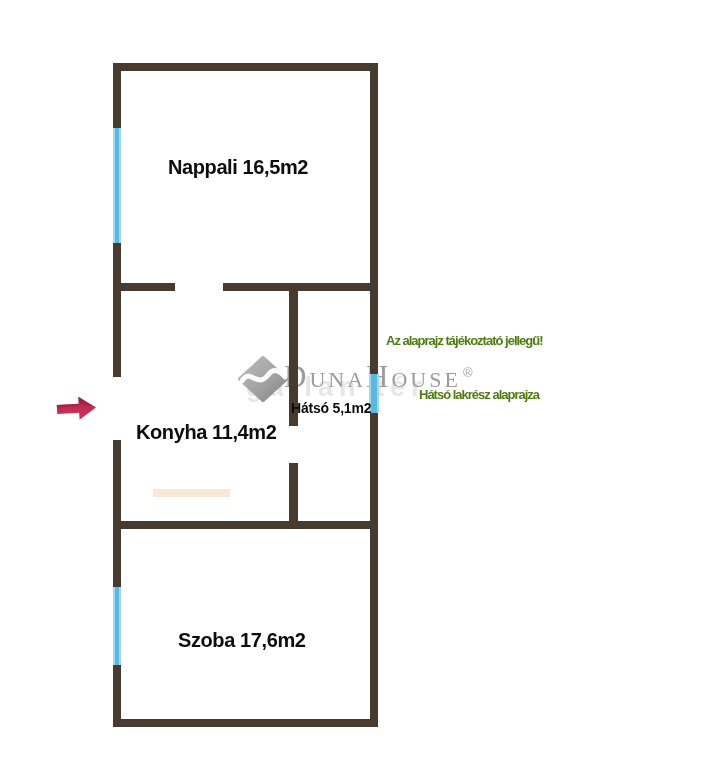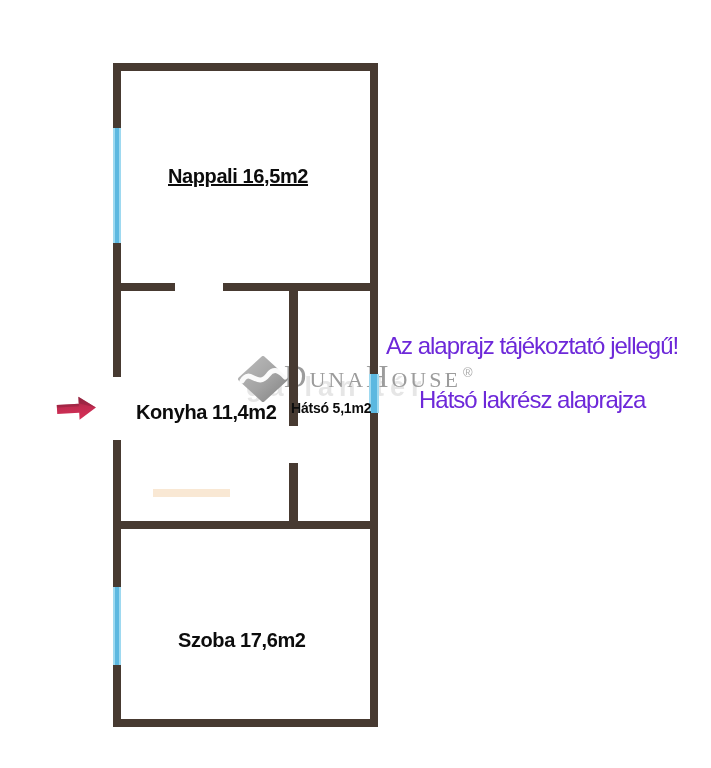--- a/index.html
+++ b/index.html
@@ -12,22 +12,22 @@
   .wall.r{border-radius:1px;}
 
   
   .window{position:absolute;background:#5cb8e0;z-index:3;
           box-shadow:inset 2px 0 0 #9ed9f0, inset -2px 0 0 #9ed9f0;}
 
   
   .lbl{position:absolute;color:#0c0c0c;font-weight:700;z-index:4;
        white-space:nowrap;line-height:1;font-size:20px;letter-spacing:-0.4px;}
   .lbl.small{font-size:14px;letter-spacing:-0.2px;}
-  .note{position:absolute;color:#6d28d9;font-weight:400;z-index:4;
-        white-space:nowrap;line-height:1;font-size:24px;letter-spacing:-1px;}
+  .note{position:absolute;color:#4d7c0f;font-weight:700;z-index:4;
+        white-space:nowrap;line-height:1;font-size:13px;letter-spacing:-1px;}
 
   
   .wm{position:absolute;z-index:1;}
   .wm-brand{left:284px;top:361px;color:#9c9c9c;
             font-family:"Liberation Serif", serif;font-variant:small-caps;
             font-size:31px;letter-spacing:3px;line-height:1;white-space:nowrap;}
   .wm-reg{left:463px;top:366px;color:#aaaaaa;font-size:13px;line-height:1;}
   .wm-echo{left:246px;top:374px;color:#e6e6e6;font-weight:700;font-size:27px;
            letter-spacing:6px;line-height:1;white-space:nowrap;}
   .wm-logo{left:236px;top:356px;}
@@ -89,21 +89,21 @@
         <stop offset="0.45" stop-color="#c22b50"></stop>
         <stop offset="1" stop-color="#d73158"></stop>
       </linearGradient>
     </defs>
     <g transform="rotate(-3 22 16)">
       <polygon points="3,11 25,11 25,4 42,15.5 25,27 25,20 3,20" fill="url(#ga)"></polygon>
       <polygon points="3,11 25,11 25,4 42,15.5 25,10.5 25,13.5 3,13.5" fill="#8f2340" opacity="0.55"></polygon>
     </g>
   </svg>
 
-  <div class="lbl" style="left:168px;top:166px;text-decoration:underline;">Nappali 16,5m2</div>
-  <div class="lbl" style="left:136px;top:402px;">Konyha 11,4m2</div>
+  <div class="lbl" style="left:168px;top:157px;">Nappali 16,5m2</div>
+  <div class="lbl" style="left:136px;top:422px;">Konyha 11,4m2</div>
   <div class="lbl small" style="left:291px;top:401px;">Hátsó 5,1m2</div>
   <div class="lbl" style="left:178px;top:630px;">Szoba 17,6m2</div>
 
   <div class="note" style="left:386px;top:334px;">Az alaprajz tájékoztató jellegű!</div>
   <div class="note" style="left:419px;top:388px;">Hátsó lakrész alaprajza</div>
 
 </div>
 
 </body></html>

